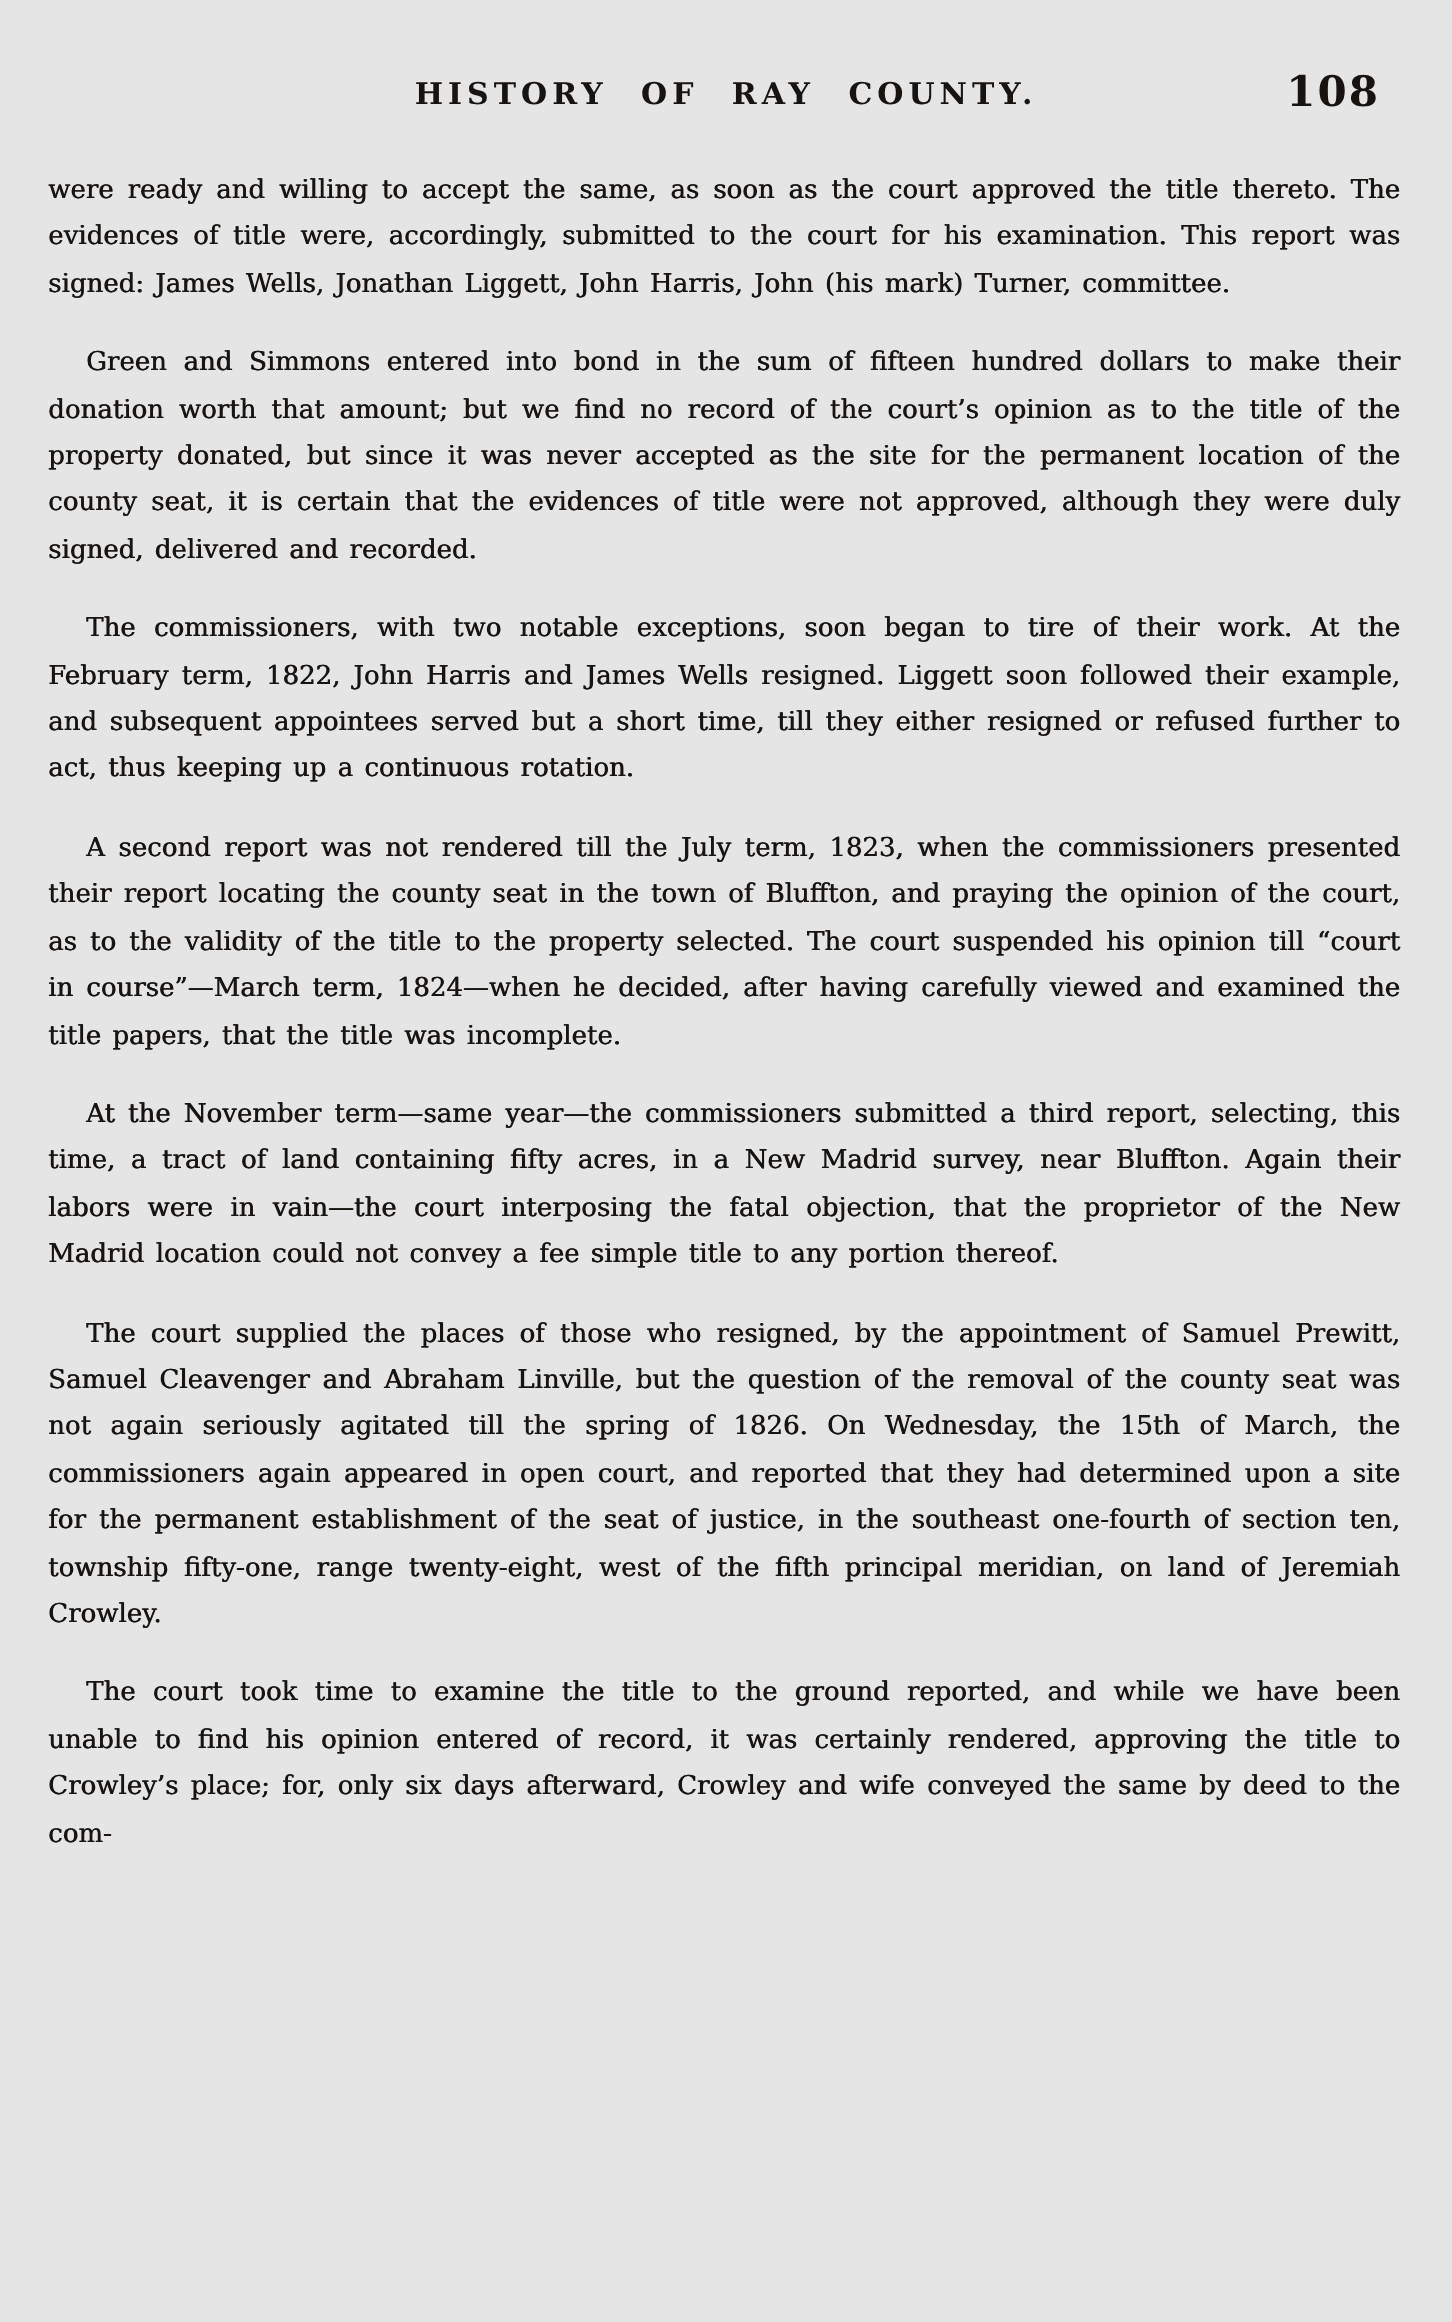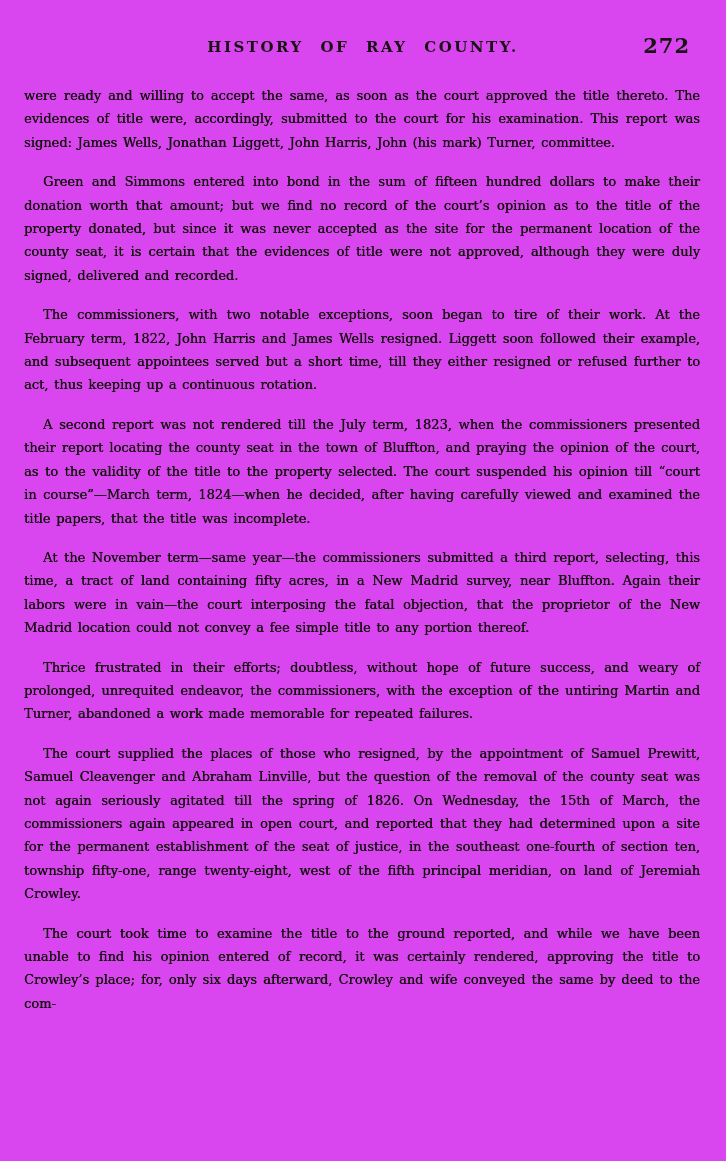--- a/index.html
+++ b/index.html
@@ -5,21 +5,21 @@
   html, body {
     margin: 0;
     padding: 0;
     background: #ffffff;
   }
   .page {
     position: relative;
     width: 726px;
     height: 1161px;
     box-sizing: border-box;
-    background: #d946ef;
+    background: #e5e5e5;
     color: #171411;
     font-family: "DejaVu Serif", "Liberation Serif", serif;
     overflow: hidden;
   }
   .page-header {
     position: relative;
     padding-top: 38px;
     height: 24px;
   }
   .running-title {
@@ -56,26 +56,25 @@
     text-indent: 19px;
     margin-top: 16px;
   }
 </style>
 </head>
 <body>
 
 <div class="page">
   <div class="page-header">
     <span class="running-title">HISTORY OF RAY COUNTY.</span>
-    <span class="page-number">272</span>
+    <span class="page-number">108</span>
   </div>
 
   <div class="page-body">
     <p class="para">were ready and willing to accept the same, as soon as the court approved the title thereto.  The evidences of title were, accordingly, submitted to the court for his examination.  This report was signed:  James Wells, Jonathan Liggett, John Harris, John (his mark) Turner, committee.</p>
     <p class="para indent">Green and Simmons entered into bond in the sum of fifteen hundred dollars to make their donation worth that amount; but we find no record of the court’s opinion as to the title of the property donated, but since it was never accepted as the site for the permanent location of the county seat, it is certain that the evidences of title were not approved, although they were duly signed, delivered and recorded.</p>
     <p class="para indent">The commissioners, with two notable exceptions, soon began to tire of their work.  At the February term, 1822, John Harris and James Wells resigned.  Liggett soon followed their example, and subsequent appointees served but a short time, till they either resigned or refused further to act, thus keeping up a continuous rotation.</p>
     <p class="para indent">A second report was not rendered till the July term, 1823, when the commissioners presented their report locating the county seat in the town of Bluffton, and praying the opinion of the court, as to the validity of the title to the property selected.  The court suspended his opinion till “court in course”—March term, 1824—when he decided, after having carefully viewed and examined the title papers, that the title was incomplete.</p>
     <p class="para indent">At the November term—same year—the commissioners submitted a third report, selecting, this time, a tract of land containing fifty acres, in a New Madrid survey, near Bluffton.  Again their labors were in vain—the court interposing the fatal objection, that the proprietor of the New Madrid location could not convey a fee simple title to any portion thereof.</p>
-    <p class="para indent">Thrice frustrated in their efforts; doubtless, without hope of future success, and weary of prolonged, unrequited endeavor, the commissioners, with the exception of the untiring Martin and Turner, abandoned a work made memorable for repeated failures.</p>
     <p class="para indent">The court supplied the places of those who resigned, by the appointment of Samuel Prewitt, Samuel Cleavenger and Abraham Linville, but the question of the removal of the county seat was not again seriously agitated till the spring of 1826.  On Wednesday, the 15th of March, the commissioners again appeared in open court, and reported that they had determined upon a site for the permanent establishment of the seat of justice, in the southeast one-fourth of section ten, township fifty-one, range twenty-eight, west of the fifth principal meridian, on land of Jeremiah Crowley.</p>
     <p class="para indent">The court took time to examine the title to the ground reported, and while we have been unable to find his opinion entered of record, it was certainly rendered, approving the title to Crowley’s place; for, only six days afterward, Crowley and wife conveyed the same by deed to the com-</p>
   </div>
 </div>
 
 </body></html>

